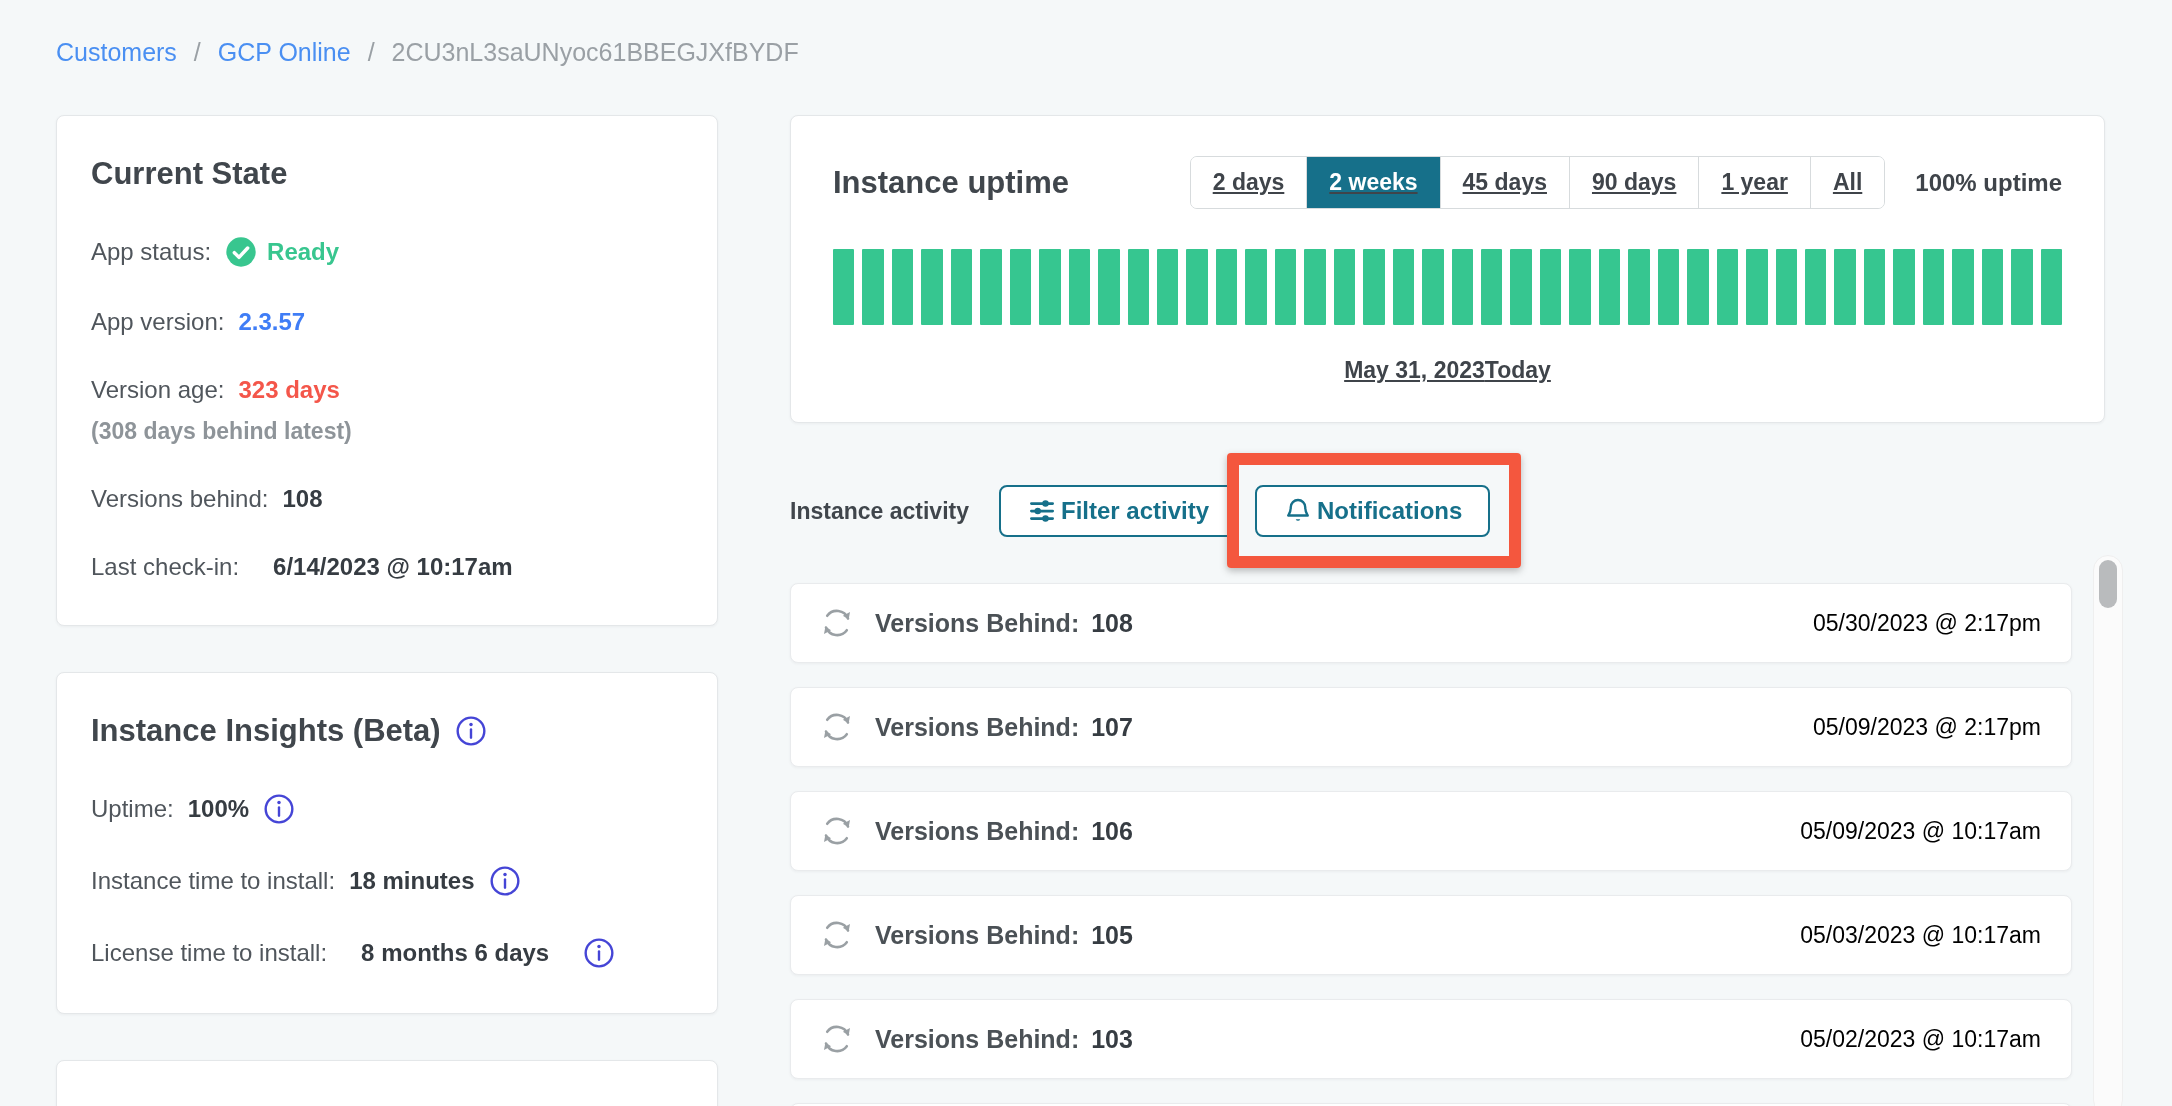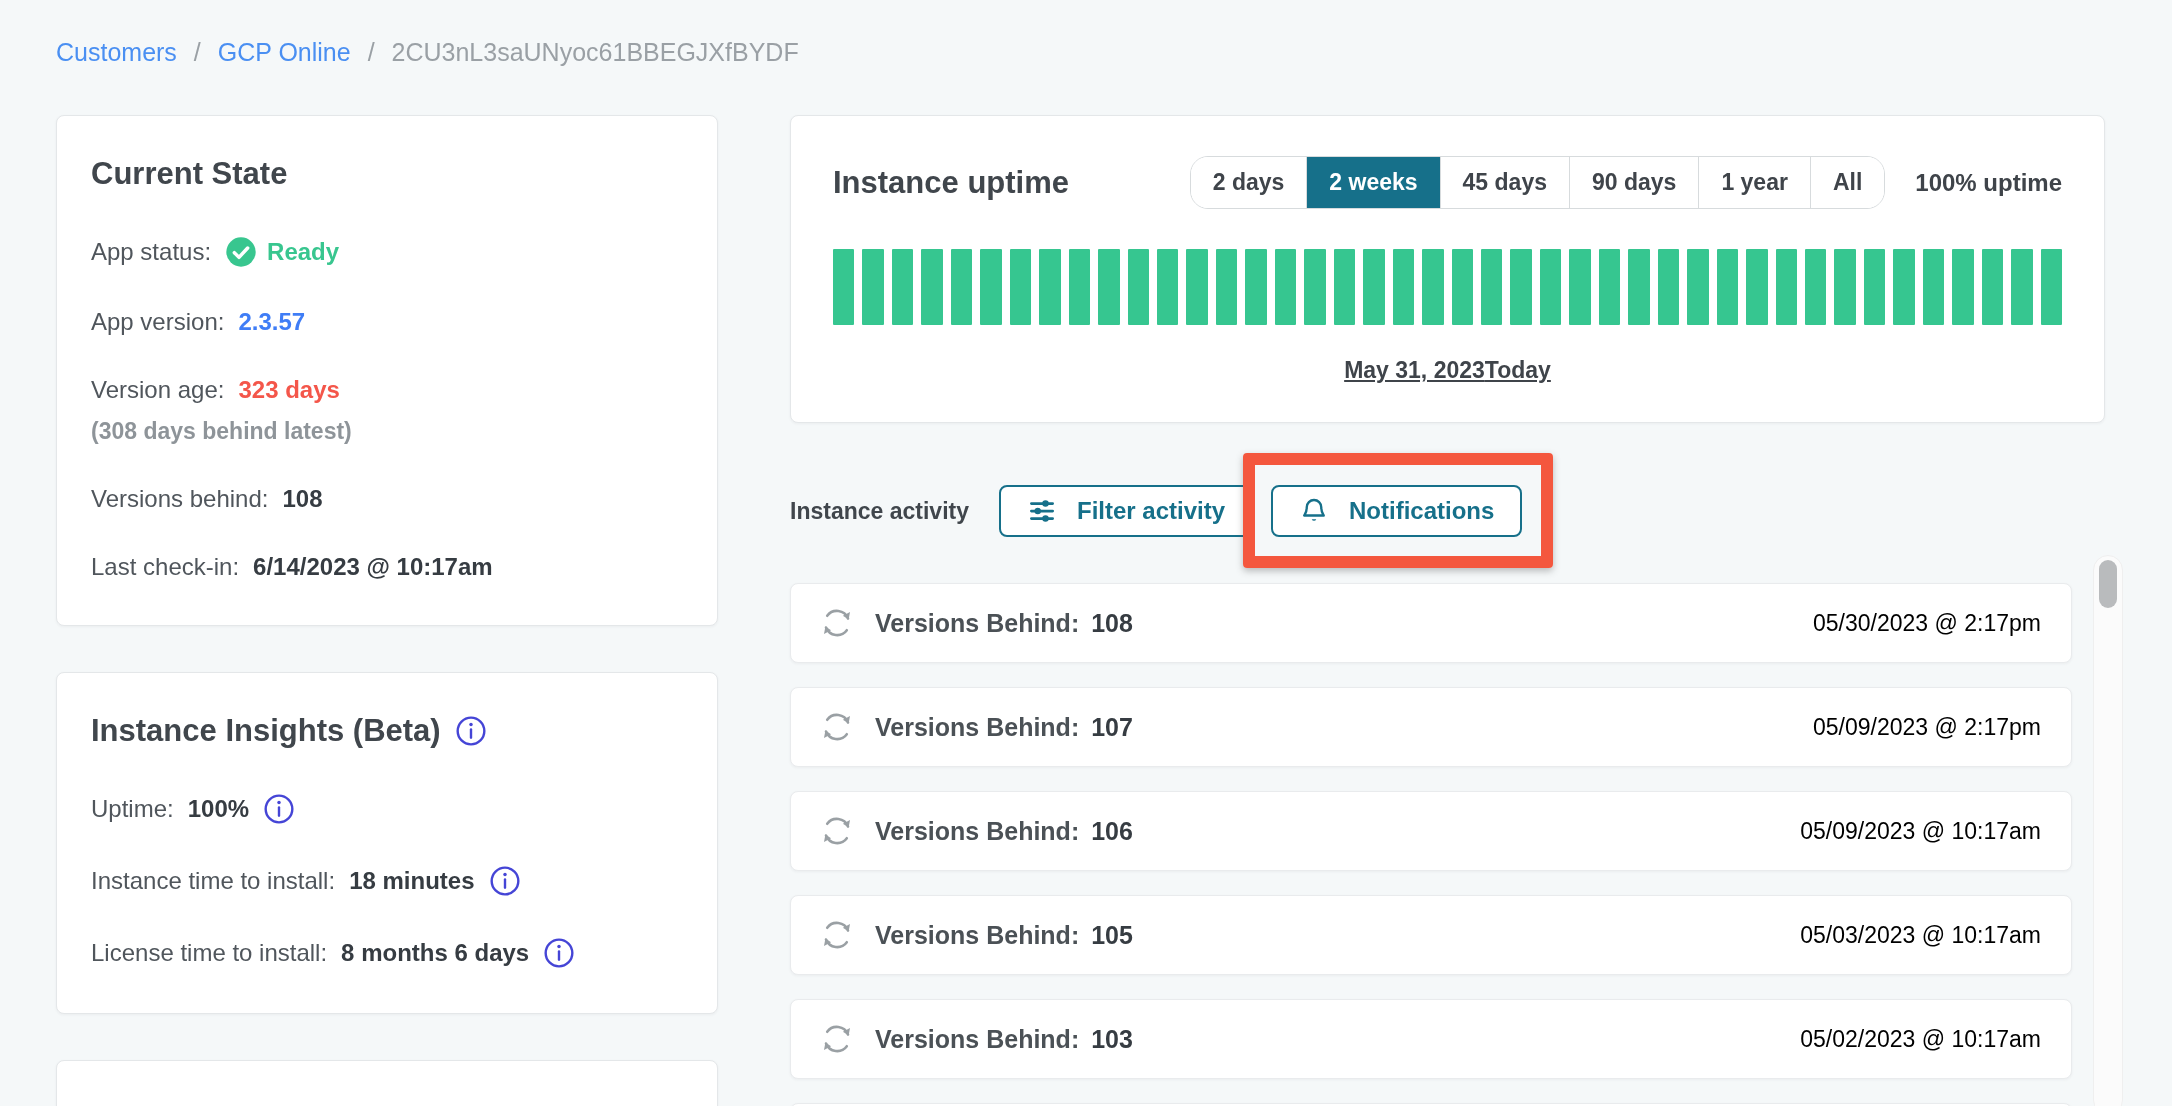--- a/index.html
+++ b/index.html
@@ -29,62 +29,62 @@
     border-radius: 8px;
     box-shadow: 0 1px 3px rgba(30,40,50,0.05);
     padding: 40px 34px;
   }
   .card + .card { margin-top: 46px; }
   .card-title { font-size: 31px; font-weight: 700; color: #40464c; }
 
   
   .info-rows { margin-top: 44px; }
   .info-row { display: flex; align-items: center; margin-bottom: 40px; font-size: 24px; color: #50565c; }
-  .info-row:last-child { margin-bottom: 4px; }
+  .info-row:last-child { margin-bottom: 4px; gap: 20px; }
   .info-row .lbl { margin-right: 14px; }
   .info-row .val { font-weight: 700; color: #363c42; }
   .val-green { color: #38c68f !important; text-align: right; }
   .val-blue  { color: #3f7df6 !important; }
   .val-red   { color: #f4564a !important; }
   .muted-note { font-size: 23px; color: #8e9499; font-weight: 600; margin: -26px 0 40px 0; }
   .icon { display: inline-flex; align-items: center; justify-content: center; }
   .check-icon { width: 32px; height: 32px; margin-right: 10px; }
   .info-icon { width: 32px; height: 32px; margin-left: 14px; flex: 0 0 32px; }
   .title-row { display: flex; align-items: center; }
 
   .partial-card { height: 120px; overflow: hidden; }
 
   
   .uptime-card { padding: 40px 42px 38px 42px; }
   .uptime-header { display: flex; align-items: center; }
   .uptime-title { font-size: 31px; font-weight: 700; color: #40464c; flex: 0 0 auto; }
   .uptime-controls { margin-left: auto; display: flex; align-items: center; gap: 30px; }
   .range-tabs {
     display: flex; background: #ffffff;
-    border: 1px solid #d7dbdd; border-radius: 18px; overflow: hidden;
+    border: 1px solid #d7dbdd; border-radius: 7px; overflow: hidden; text-decoration: underline;
   }
   .range-tab {
     font-size: 23px; font-weight: 600; color: #3f444a;
     padding: 12px 22px; border-right: 1px solid #d7dbdd;
     background: #ffffff; cursor: pointer; white-space: nowrap;
   }
   .range-tab:last-child { border-right: none; }
   .range-tab.selected { background: #16708a; color: #ffffff; }
   .uptime-summary { font-size: 24px; font-weight: 700; color: #3f444a; white-space: nowrap; }
 
   .uptime-bars { display: flex; gap: 8px; margin-top: 40px; height: 76px; }
   .bar { flex: 1; background: #36c690; border-radius: 1px; }
   .bar-labels { display: flex; justify-content: center; margin-top: 32px; text-decoration: underline; }
   .bar-label { font-size: 23px; font-weight: 700; color: #3f444a; }
 
   
   .activity-header { display: flex; align-items: center; margin-top: 62px; height: 52px; }
   .activity-title { font-size: 23px; font-weight: 700; color: #40464c; margin-right: 30px; }
   .outline-btn {
-    display: inline-flex; align-items: center; gap: 20px;
+    display: inline-flex; align-items: center; gap: 4px;
     height: 52px; padding: 0 26px;
     background: #ffffff; border: 2px solid #16708a; border-radius: 8px;
     color: #16708a; font-size: 24px; font-weight: 700;
     font-family: "Liberation Sans", sans-serif; cursor: pointer; white-space: nowrap;
   }
   .btn-icon { width: 30px; height: 30px; }
   .notif-wrap { position: relative; margin-left: 18px; }
   .annotation-box {
     position: absolute; top: -32px; bottom: -31px; left: -28px; right: -31px;
     border: 12px solid #f4573e; border-radius: 4px;

